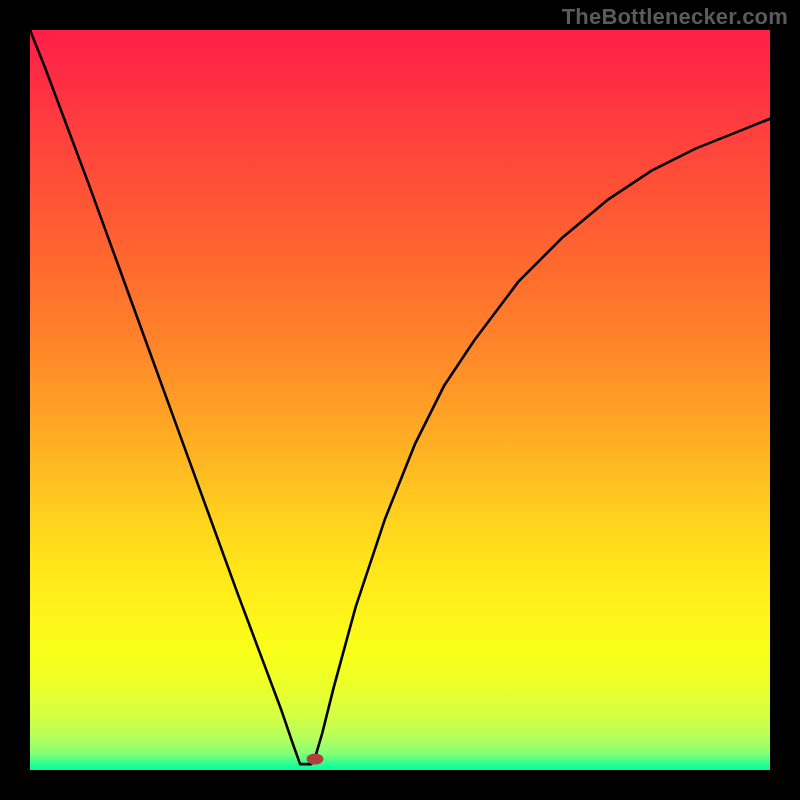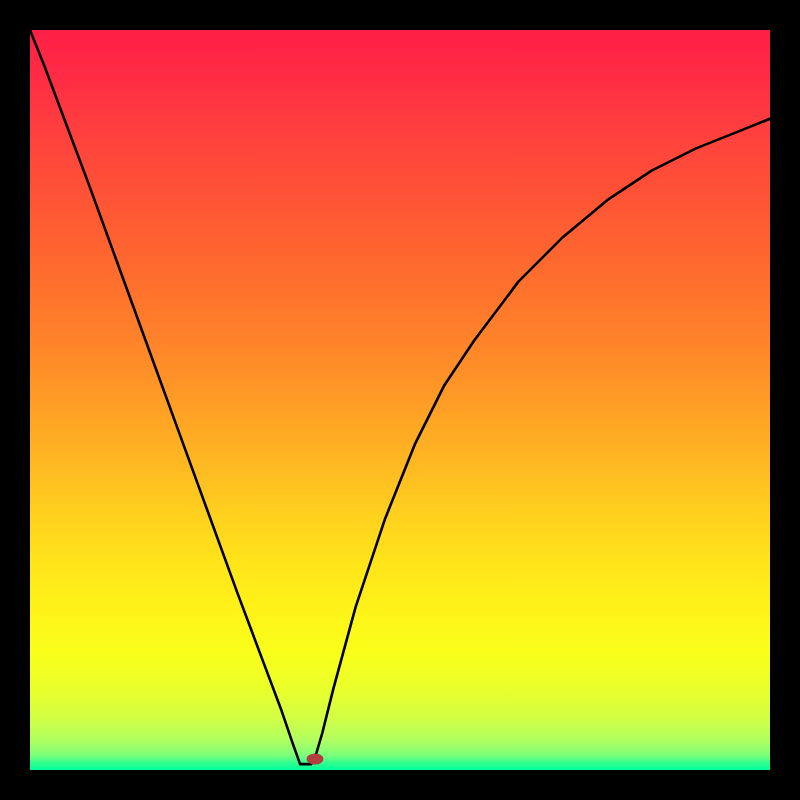--- a/index.html
+++ b/index.html
@@ -76,20 +76,21 @@
     border-radius: 50%;
     background: #b03f3e;
     transform: translate(-50%, -50%);
     z-index: 5;
   }
 </style>
 </head>
 <body>
 
 <div class="frame">
+  <div class="watermark">TheBottlenecker.com</div>
 
   <div class="plot-area">
     <div class="gradient-base"></div>
 
     <svg class="curve" viewBox="0 0 740 740" preserveAspectRatio="none">
       <path id="curve-path" d="M0.00 0.00 L14.80 37.00 L37.00 96.20 L59.20 155.40 L88.80 236.80 L118.40 318.20 L148.00 399.60 L177.60 481.00 L207.20 562.40 L229.40 621.60 L251.60 680.80 L262.70 713.36 L270.10 734.08 L281.20 734.08 L284.90 728.16 L292.30 703.00 L303.40 658.60 L325.60 577.20 L355.20 488.40 L384.80 414.40 L414.40 355.20 L444.00 310.80 L488.40 251.60 L532.80 207.20 L577.20 170.20 L621.60 140.60 L666.00 118.40 L703.00 103.60 L740.00 88.80" fill="none" stroke="#000000" stroke-width="2.6" stroke-linejoin="round" stroke-linecap="round"></path>
     </svg>
 
     <div id="marker" class="marker" style="left: 284.9px; top: 728.9px; background: rgb(176, 63, 62);"></div>
   </div>

